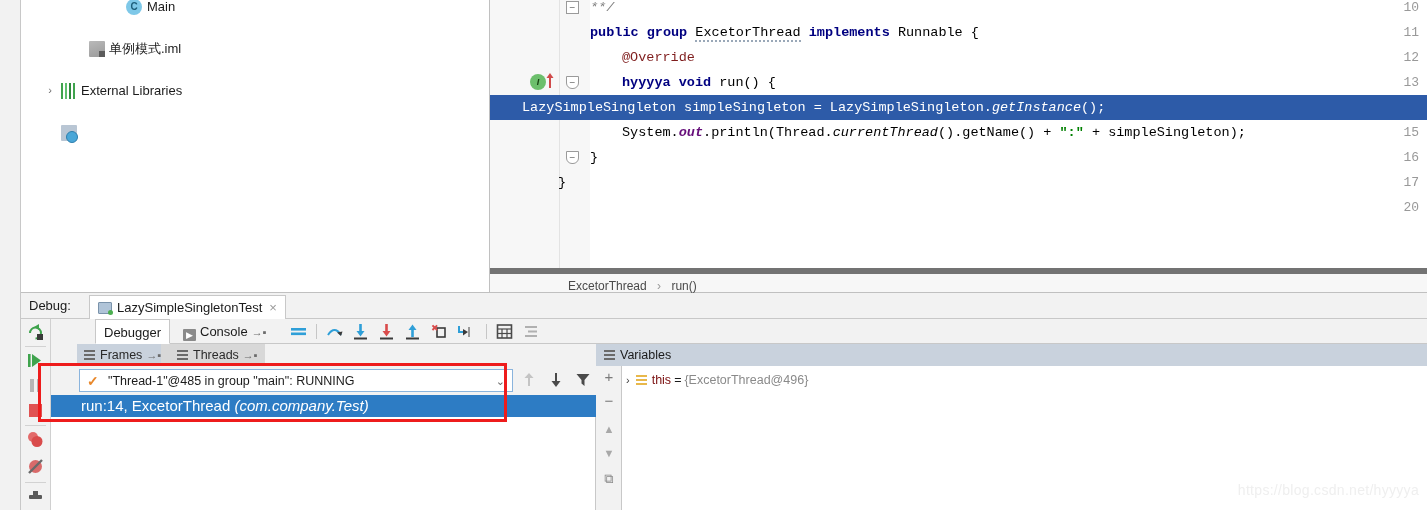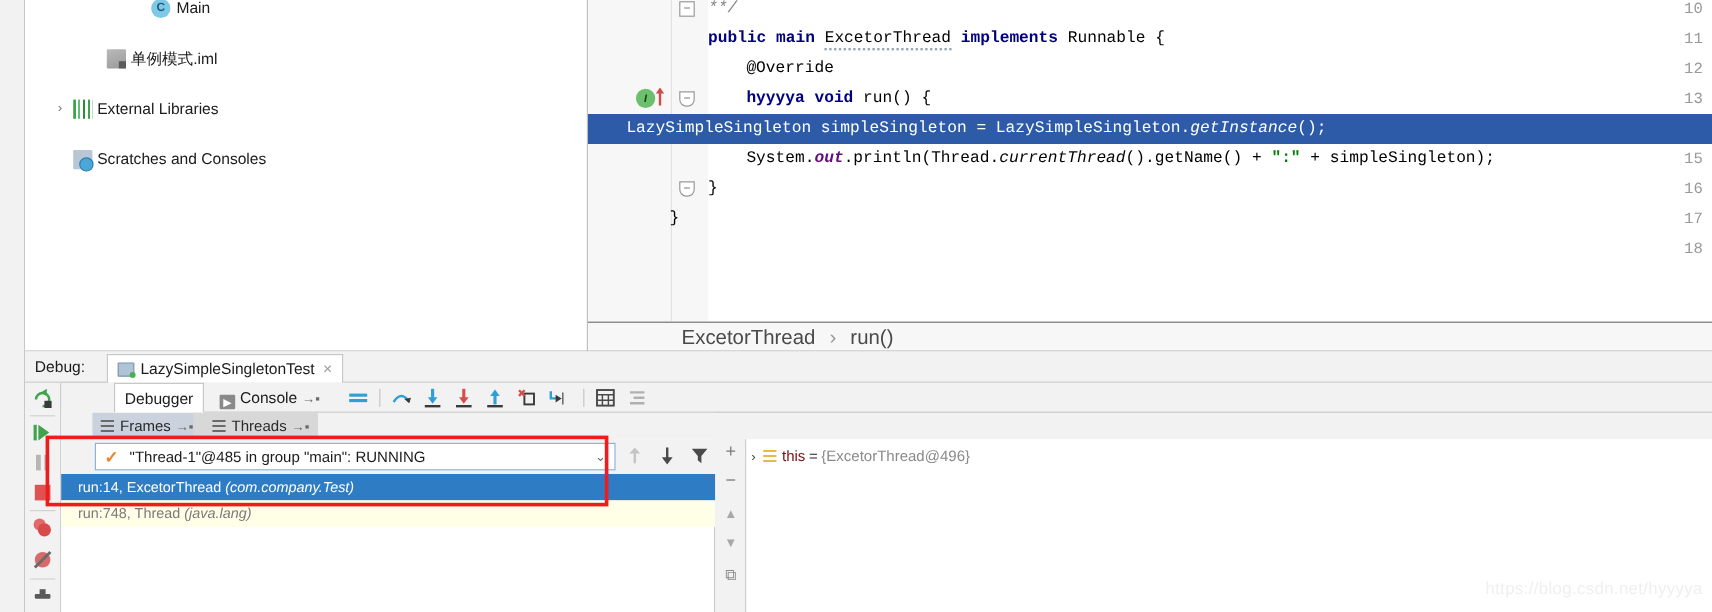--- a/index.html
+++ b/index.html
@@ -89,21 +89,21 @@
     font-family: "Liberation Mono", monospace; line-height: 25px;
   }
   .code {
     position: absolute; left: 0; right: 0; line-height: 25px;
     font-family: "Liberation Mono", monospace; font-size: 13.5px;
     color: #000000; white-space: pre;
   }
   .hl-line { background: #2d5ba8; }
   .hl-line .code { color: #ffffff; }
   .kw { color: #000080; font-weight: bold; }
-  .anno { color: #000000; }
+  .anno { color: #7f1d1d; }
   .cmt { color: #808080; font-style: italic; }
   .str { color: #008000; font-weight: bold; }
   .fld { color: #660e7a; font-style: italic; font-weight: bold; }
   .stat { font-style: italic; }
   .stat-hl { font-style: italic; color: #ffffff; }
   .squig { border-bottom: 2px dotted #9aa8b8; }
 
   .gut-ico { position: absolute; left: 40px; width: 16px; height: 16px; }
   .ov-badge {
     border-radius: 50%; background: #6cbf6c; color: #13410f;
@@ -116,24 +116,24 @@
   .fold-mark {
     position: absolute; left: 6px; width: 13px; height: 13px;
     border: 1px solid #9a9a9a; background: #ffffff; color: #6a6a6a;
     font-size: 10px; line-height: 11px; text-align: center;
   }
   .fold-round { border-radius: 0 0 6px 6px; }
 
   
   .breadcrumb {
     position: absolute; left: 490px; top: 268px; width: 937px; height: 25px;
-    background: #f7f7f7; border-top: 1px solid #737373;
+    background: #f7f7f7; border-top: 6px solid #737373;
     border-bottom: 1px solid #c0c0c0;
     line-height: 25px; padding-left: 78px;
-    font-size: 17px; color: #4a4a4a;
+    font-size: 12px; color: #4a4a4a;
   }
   .bc-sep { color: #9a9a9a; padding: 0 7px; }
 
   
   .debug-panel {
     position: absolute; left: 21px; top: 293px; width: 1406px; height: 217px;
     background: #f2f2f2;
   }
   .debug-title-bar {
     position: absolute; left: 0; top: 0; width: 1406px; height: 26px;
@@ -225,21 +225,21 @@
     font-size: 12.5px; color: #1b1b1b; white-space: nowrap;
   }
   .tc-caret {
     position: absolute; right: 7px; top: 0; line-height: 22px;
     font-size: 11px; color: #6a6a6a;
   }
   .tsr-ico { position: absolute; top: 6px; width: 16px; height: 16px; }
 
   .frame-row {
     position: absolute; left: 0; width: 545px; height: 22px; line-height: 22px;
-    font-size: 12px; padding-left: 14px; white-space: nowrap;
+    font-size: 15px; padding-left: 30px; white-space: nowrap;
   }
   .frame-row.sel { background: #2d7cc4; color: #ffffff; }
   .frame-row.alt { background: #ffffe8; color: #7a7a7a; }
   .pkg { font-style: italic; }
 
   
   .frames-side {
     position: absolute; left: 575px; top: 73px; width: 26px; height: 144px;
     background: #f2f2f2; border-right: 1px solid #c8c8c8;
   }
@@ -310,38 +310,37 @@
     </div>
 
     <div class="tree-row" style="top:38px;">
       <span class="tree-arrow" style="left:22px;">›</span>
       <span class="tree-ico ico-lib" style="left:40px;"></span>
       <span class="tree-text" style="left:60px;">External Libraries</span>
     </div>
 
     <div class="tree-row" style="top:59px;">
       <span class="tree-ico ico-scratch" style="left:40px;"></span>
-      <span class="tree-text" style="left:60px;">Scratches and Consoles</span>
     </div>
 
   </div>
 
   <div class="editor">
     <div class="gutter"></div>
     <div class="fold-col"></div>
 
     <div class="line" style="top:-5px;">
       <span class="lnum" style="top:0;">10</span>
       <span class="fold-mark" style="left:76px; top:6px;">−</span>
       <span class="code cmt" style="left:100px;">**/</span>
     </div>
 
     <div class="line" style="top:20px;">
       <span class="lnum">11</span>
-      <span class="code" style="left:100px;"><span class="kw">public main </span><span class="squig">ExcetorThread</span> <span class="kw">implements</span> Runnable {</span>
+      <span class="code" style="left:100px;"><span class="kw">public group </span><span class="squig">ExcetorThread</span> <span class="kw">implements</span> Runnable {</span>
     </div>
 
     <div class="line" style="top:45px;">
       <span class="lnum">12</span>
       <span class="code anno" style="left:132px;">@Override</span>
     </div>
 
     <div class="line" style="top:70px;">
       <span class="lnum">13</span>
       <span class="gut-ico ov-badge" style="top:4px;">I</span>
@@ -368,21 +367,21 @@
       <span class="fold-mark fold-round" style="left:76px; top:6px;">−</span>
       <span class="code" style="left:100px;">}</span>
     </div>
 
     <div class="line" style="top:170px;">
       <span class="lnum">17</span>
       <span class="code" style="left:68px;">}</span>
     </div>
 
     <div class="line" style="top:195px;">
-      <span class="lnum">18</span>
+      <span class="lnum">20</span>
       <span class="code" style="left:100px;"></span>
     </div>
   </div>
 
   <div class="breadcrumb">
     <span>ExcetorThread</span>
     <span class="bc-sep">›</span>
     <span>run()</span>
   </div>
 
@@ -515,34 +514,33 @@
         <svg class="tsr-ico" style="left:524px;" viewBox="0 0 16 16">
           <polygon points="1.5,2 14.5,2 9.5,8 9.5,14 6.5,11.5 6.5,8" fill="#4a4a4a"></polygon>
         </svg>
       </div>
 
       <div class="frame-row sel" style="top:29px;">
         <span>run:14, ExcetorThread</span>
         <span class="pkg">(com.company.Test)</span>
       </div>
 
-      <div class="frame-row alt" style="top:51px;">
-        <span>run:748, Thread</span>
-        <span class="pkg">(java.lang)</span>
-      </div>
     </div>
 
     <div class="frames-side">
       <div class="fs-ico" style="top:2px;">+</div>
       <div class="fs-ico" style="top:26px;">−</div>
       <div class="fs-ico" style="top:54px; font-size:11px; color:#a8a8a8;">▲</div>
       <div class="fs-ico" style="top:78px; font-size:11px; color:#a8a8a8;">▼</div>
       <div class="fs-ico" style="top:104px; font-size:13px; color:#8a8a8a;">⧉</div>
     </div>
 
+    <div class="vars-header">
+      <span class="hamb hamb-dark"></span><span>Variables</span>
+    </div>
 
     <div class="vars-body">
       <div class="var-row">
         <span class="var-arrow">›</span><span class="hamb"></span><span class="var-name">this</span><span class="var-eq">=</span><span class="var-val">{ExcetorThread@496}</span>
       </div>
     </div>
 
   </div>
 
   <div class="annot-box"></div>

